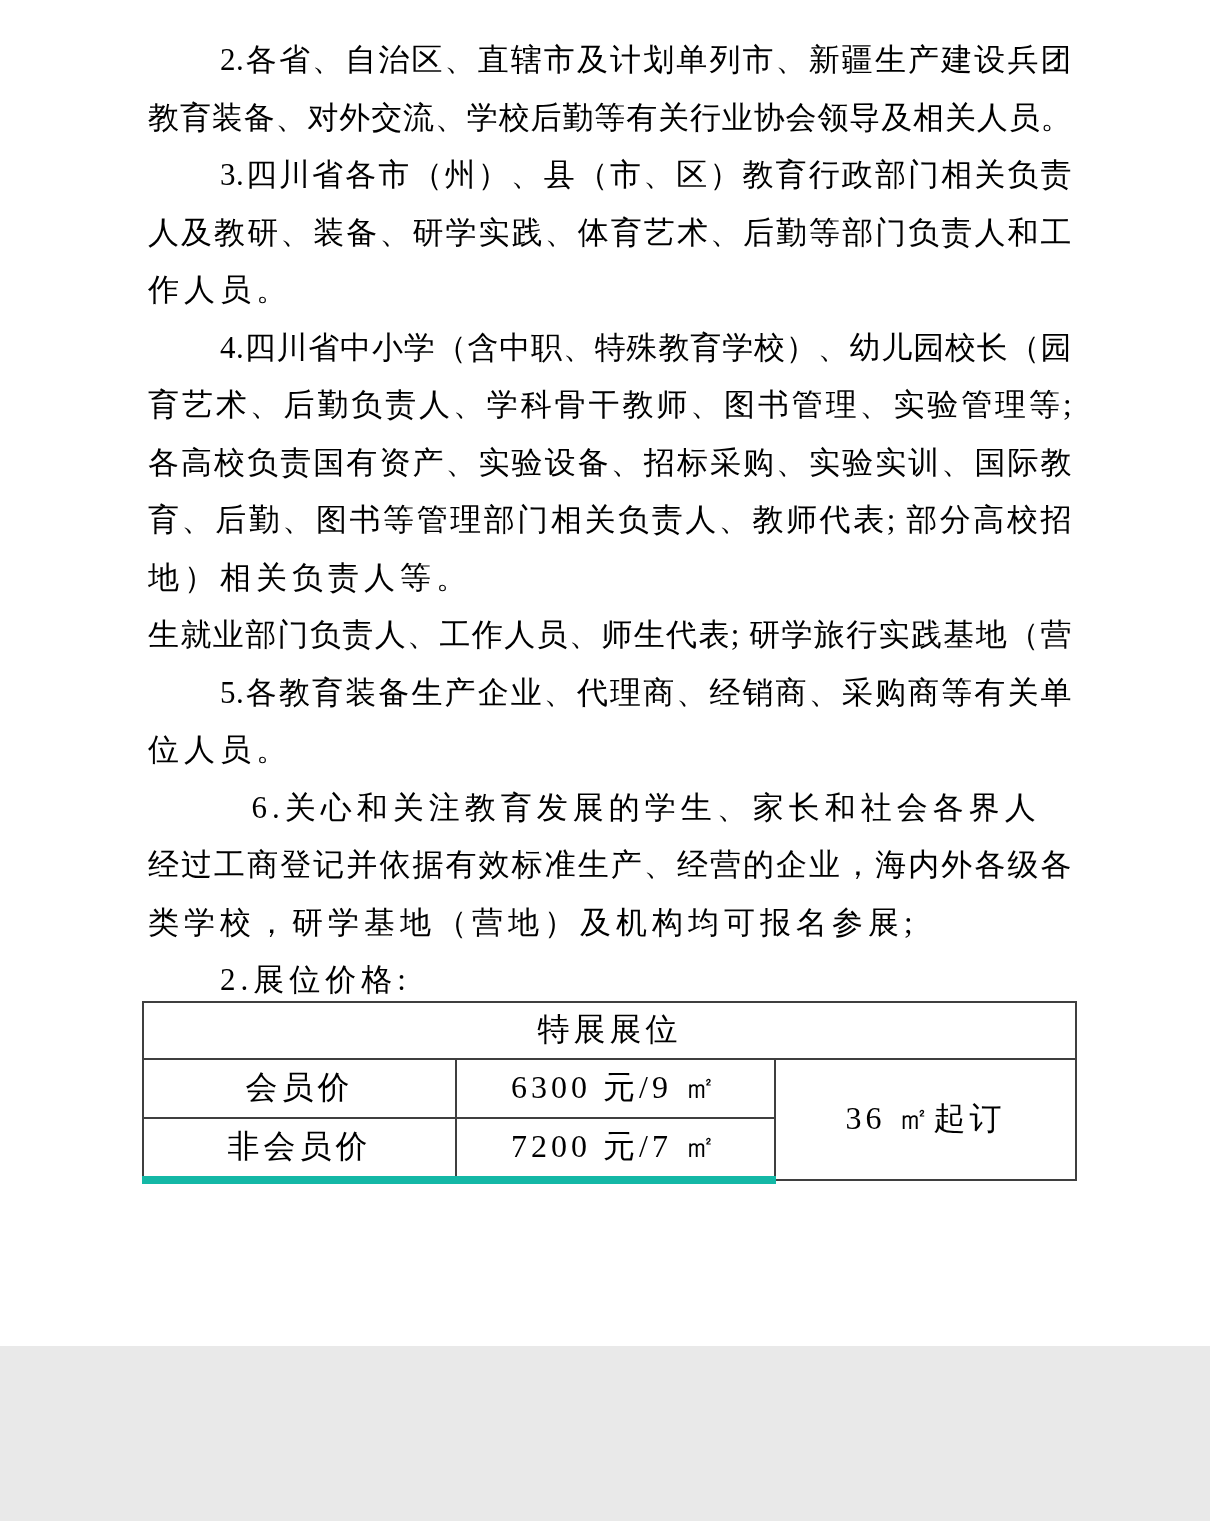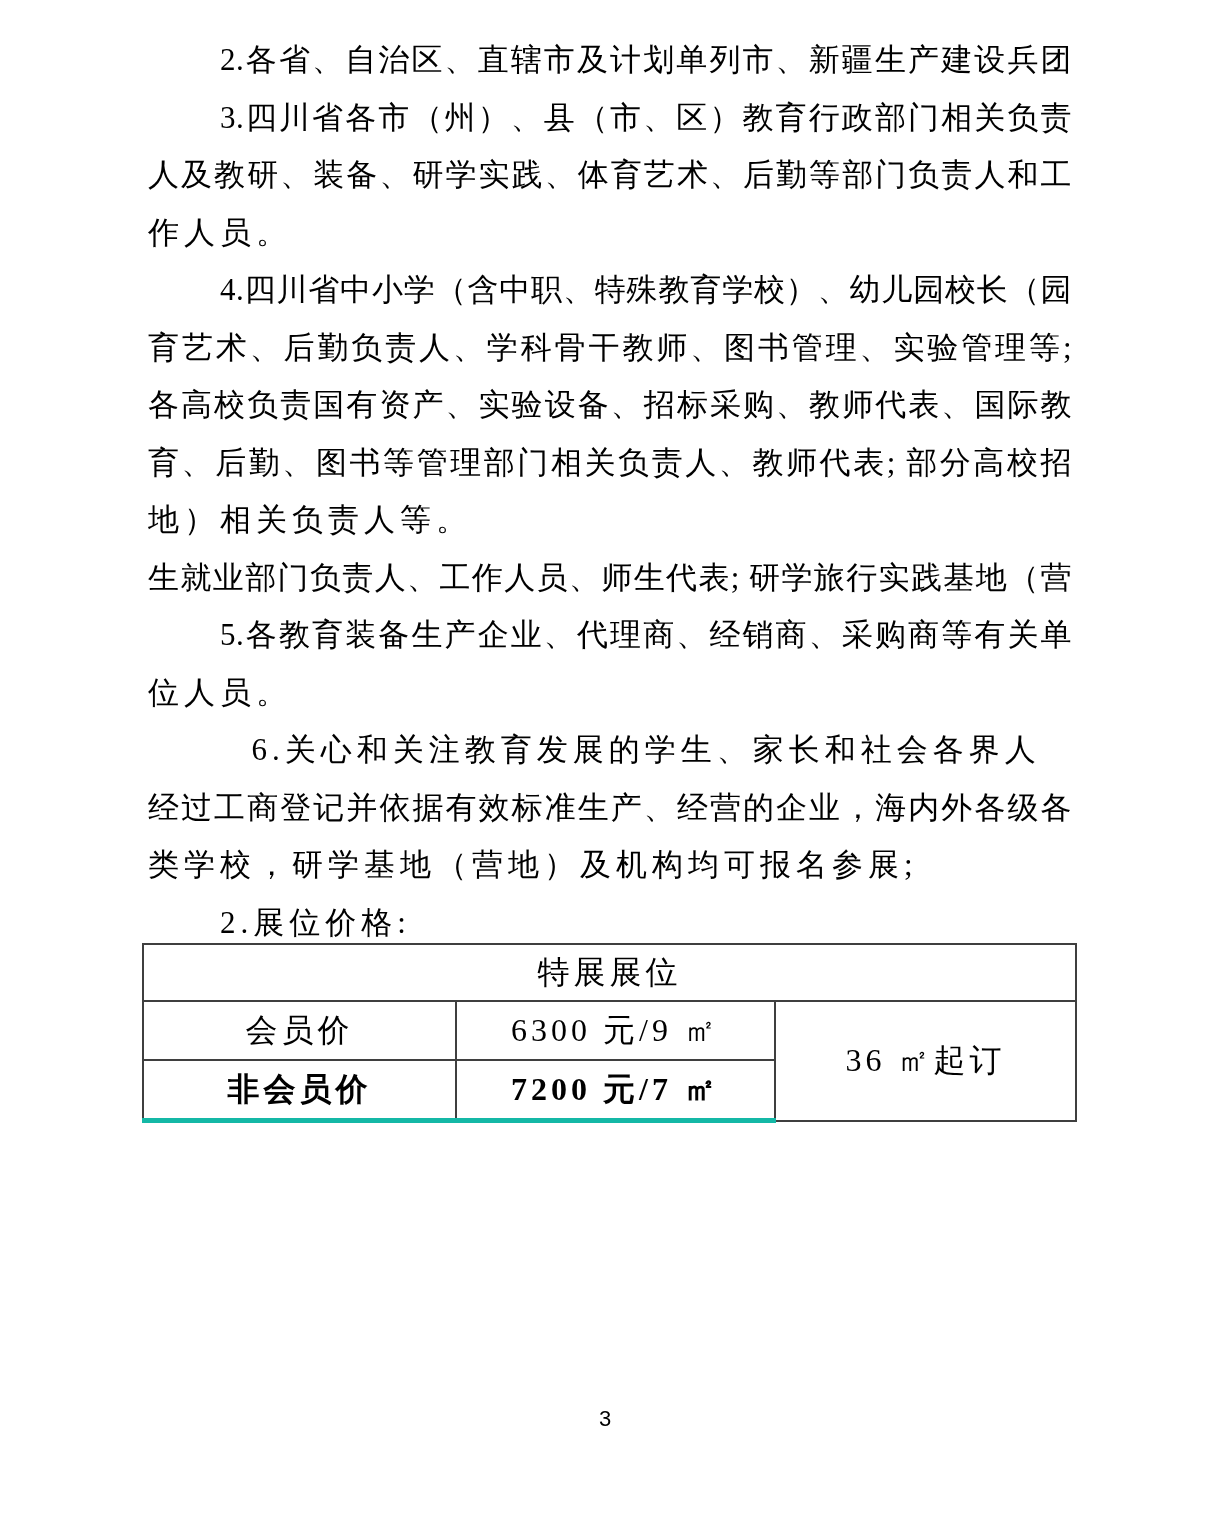--- a/index.html
+++ b/index.html
@@ -1,18 +1,18 @@
 <!DOCTYPE html>
 <html><head>
 <meta charset="utf-8">
 <style>
   html,body { margin:0; padding:0; background:#e9e9e9; }
   .page {
     position:relative;
-    width:1210px; height:1521px;
+    width:1210px; height:1346px;
     margin:0 auto;
     background:#ffffff;
     color:#000000;
     font-family:"Liberation Serif","DejaVu Serif",serif;
     overflow:hidden;
   }
   .content {
     position:absolute;
     left:148px; top:31px;
     width:924px;
@@ -49,44 +49,45 @@
   .booth-table td {
     border:2px solid #3f3f3f;
     text-align:center;
     vertical-align:middle;
     font-size:32px;
     letter-spacing:4px;
     padding:0;
   }
   .booth-table .hdr-cell { height:55px; }
   .booth-table .data-cell { height:57px; }
-  .booth-table tr:last-child td { border-bottom:5px solid #14b8a6;font-weight:bold; }
+  .booth-table tr:last-child td { border-bottom:8px solid #14b8a6; }
   .page-number {
     position:absolute;
     top:1406px; left:0;
     width:100%;
     text-align:center;
     font-family:"Liberation Sans","DejaVu Sans",sans-serif;
     font-size:22px;
     letter-spacing:0;
   }
 </style>
 </head>
 <body>
 
 <div class="page">
 
   <div class="content">
     <div class="line just indent">2.各省、自治区、直辖市及计划单列市、新疆生产建设兵团</div>
+    <div class="line just">教育装备、对外交流、学校后勤等有关行业协会领导及相关人员。</div>
     <div class="line just indent">3.四川省各市（州）、县（市、区）教育行政部门相关负责</div>
     <div class="line just">人及教研、装备、研学实践、体育艺术、后勤等部门负责人和工</div>
     <div class="line end">作人员。</div>
     <div class="line just indent">4.四川省中小学（含中职、特殊教育学校）、幼儿园校长（园</div>
     <div class="line just">育艺术、后勤负责人、学科骨干教师、图书管理、实验管理等;</div>
-    <div class="line just">各高校负责国有资产、实验设备、招标采购、教师代表、国际教</div>
+    <div class="line just">各高校负责国有资产、实验设备、招标采购、实验实训、国际教</div>
     <div class="line just">育、后勤、图书等管理部门相关负责人、教师代表; 部分高校招</div>
     <div class="line end">地）相关负责人等。</div>
     <div class="line just">生就业部门负责人、工作人员、师生代表; 研学旅行实践基地（营</div>
     <div class="line just indent">5.各教育装备生产企业、代理商、经销商、采购商等有关单</div>
     <div class="line end">位人员。</div>
     <div class="line end indent">6.关心和关注教育发展的学生、家长和社会各界人士。</div>
     <div class="line just">经过工商登记并依据有效标准生产、经营的企业，海内外各级各</div>
     <div class="line end">类学校，研学基地（营地）及机构均可报名参展;</div>
     <div class="line end indent">2.展位价格:</div>
 

